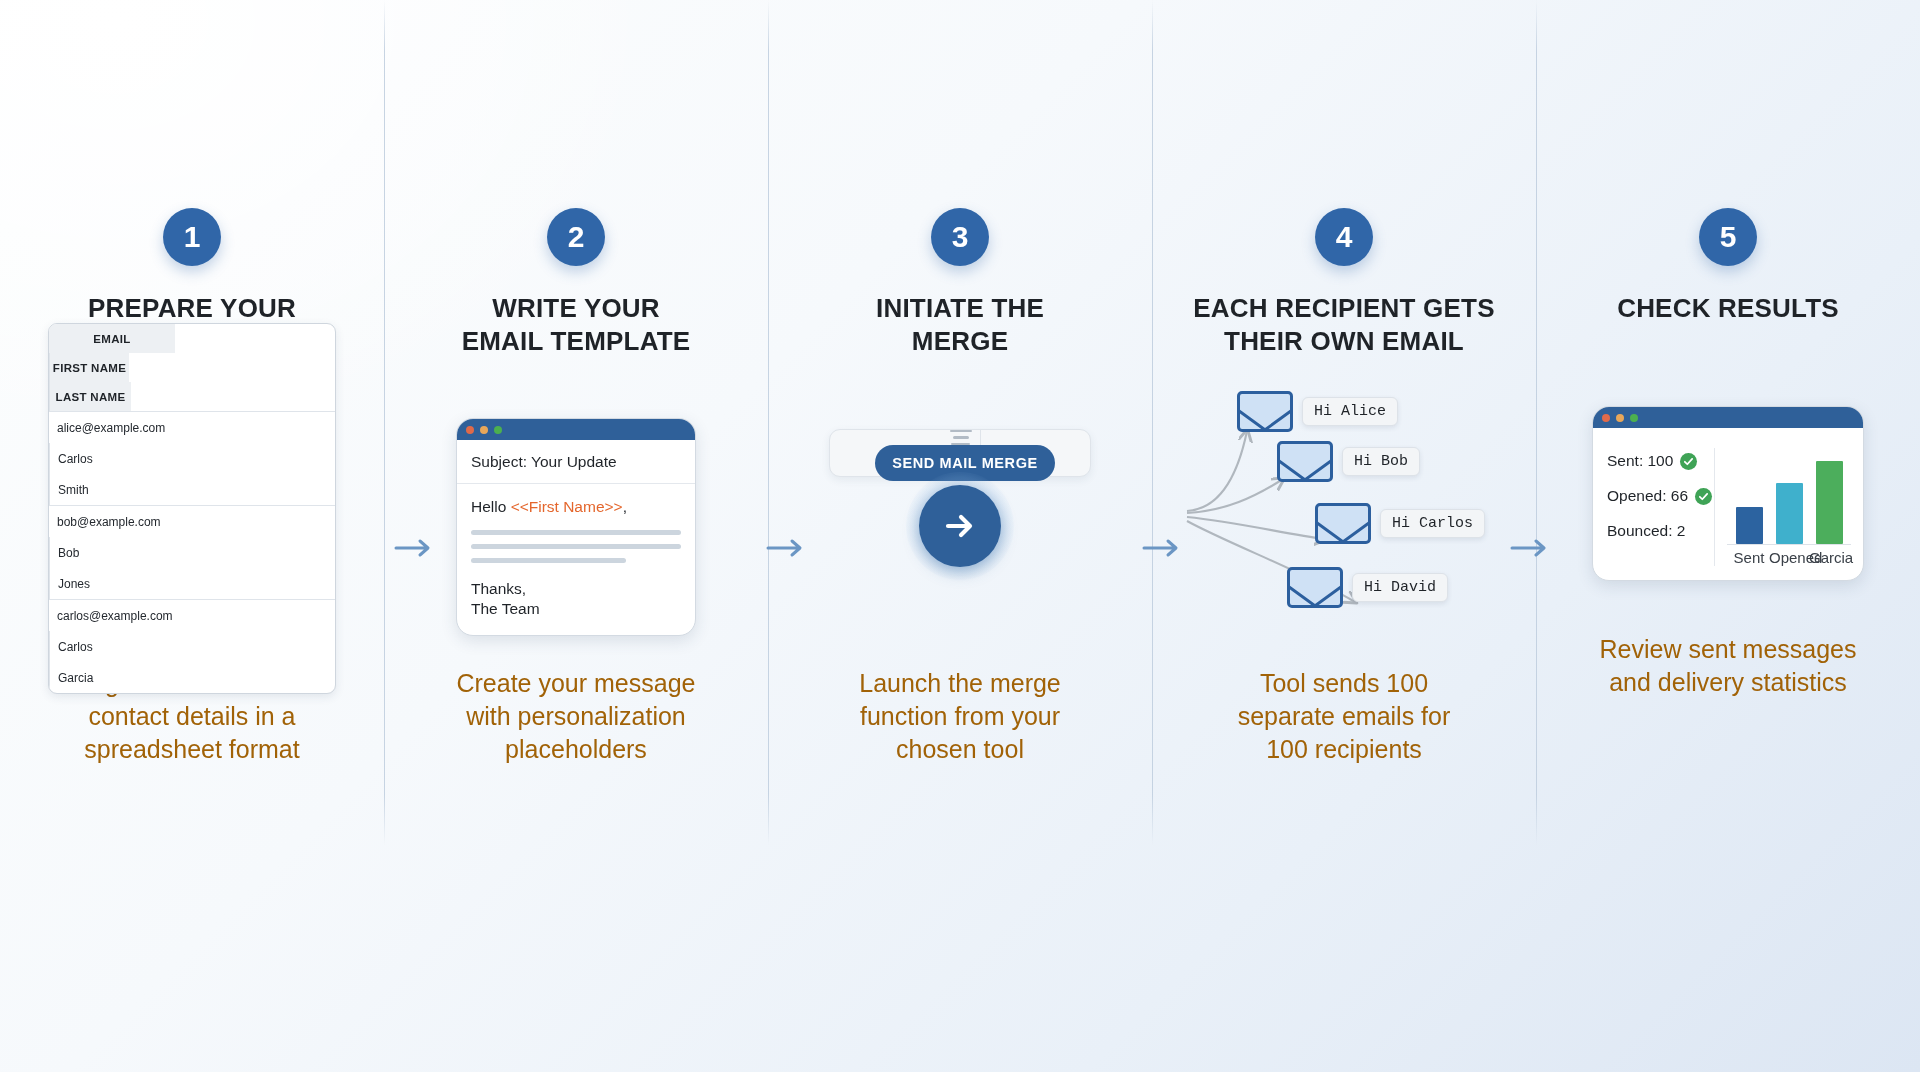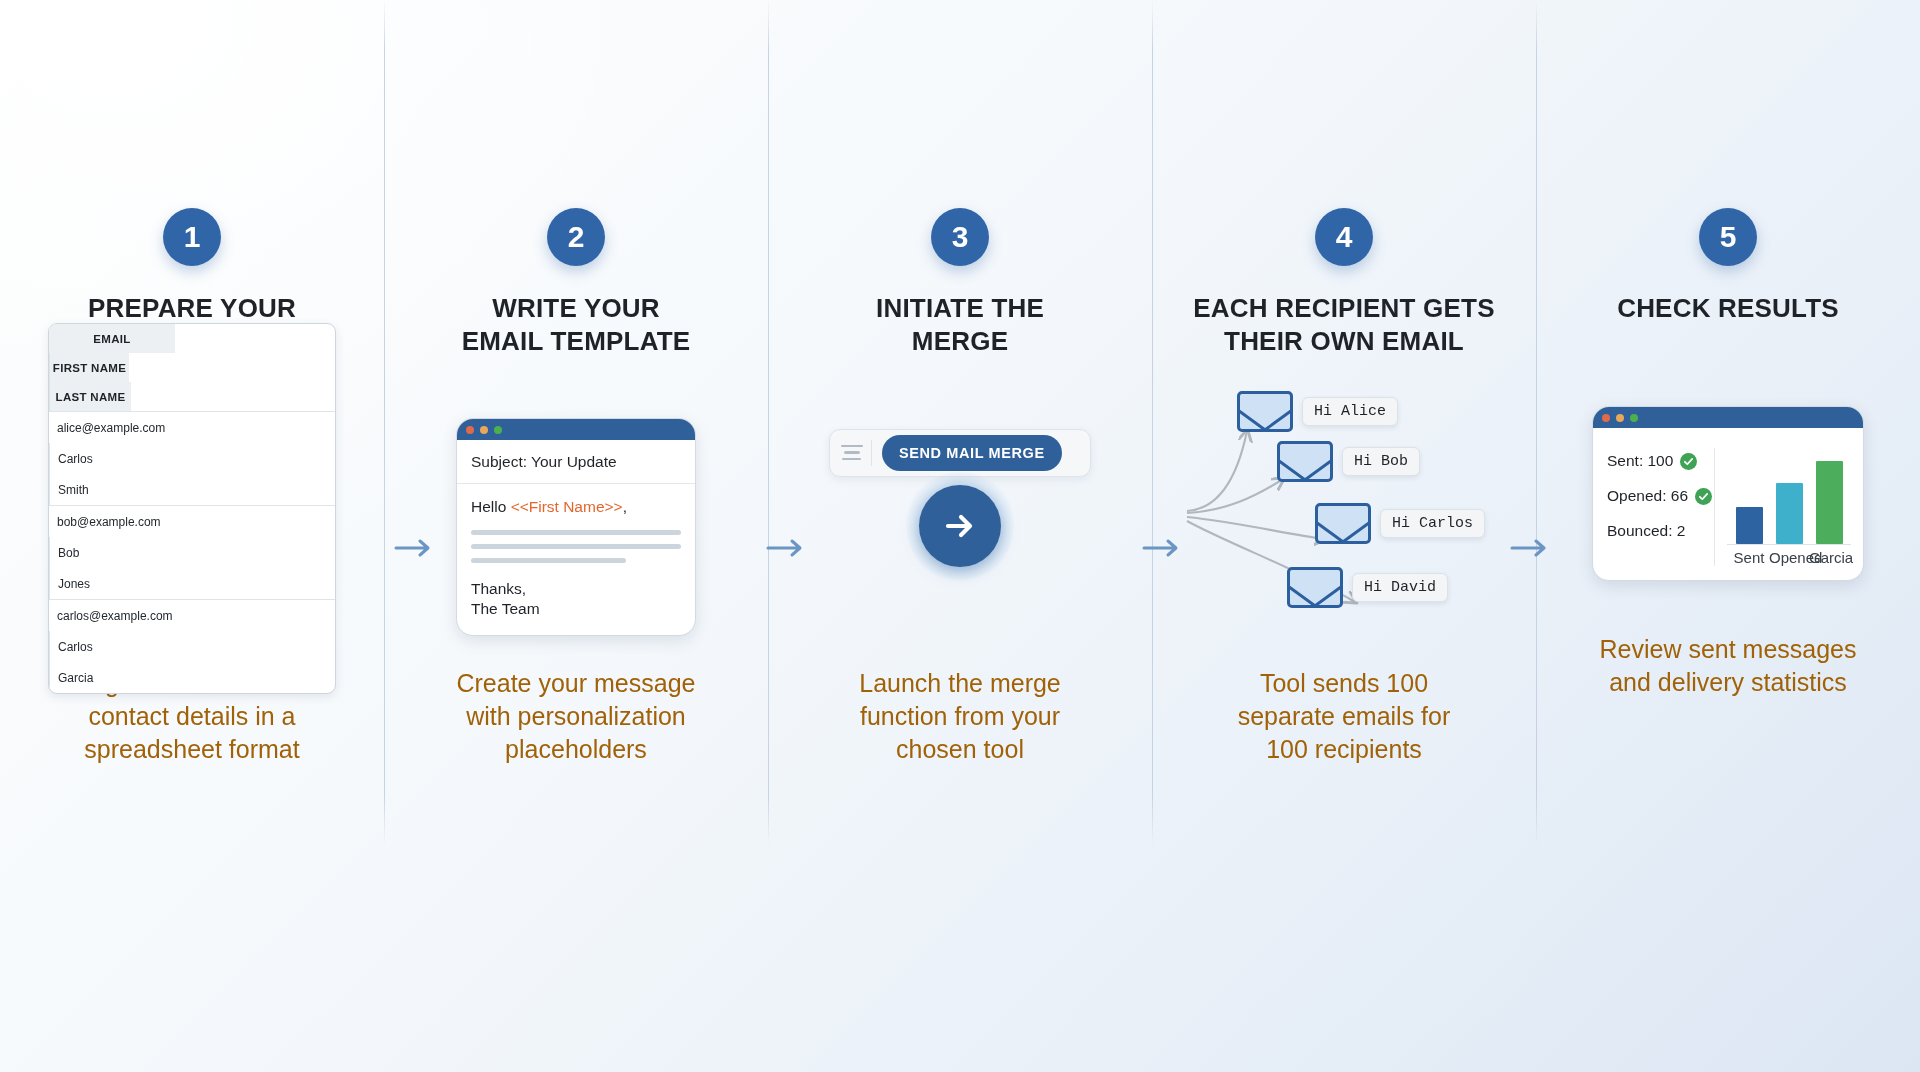--- a/index.html
+++ b/index.html
@@ -191,20 +191,21 @@
     position: absolute;
     left: 50%; top: 70px;
     transform: translateX(-50%);
     width: 262px; height: 48px;
     background: #f5f7f9;
     border: 1px solid #dfe4ea;
     border-radius: 11px;
     display: flex;
     align-items: center;
     box-shadow: 0 3px 9px rgba(40,60,90,0.08);
+    flex-direction: column;
   }
   .hamburger {
     width: 42px;
     display: flex; flex-direction: column;
     align-items: center; gap: 4px;
     border-right: 1px solid #dfe4ea;
     padding: 0 0 0 2px;
     height: 26px;
     justify-content: center;
   }

